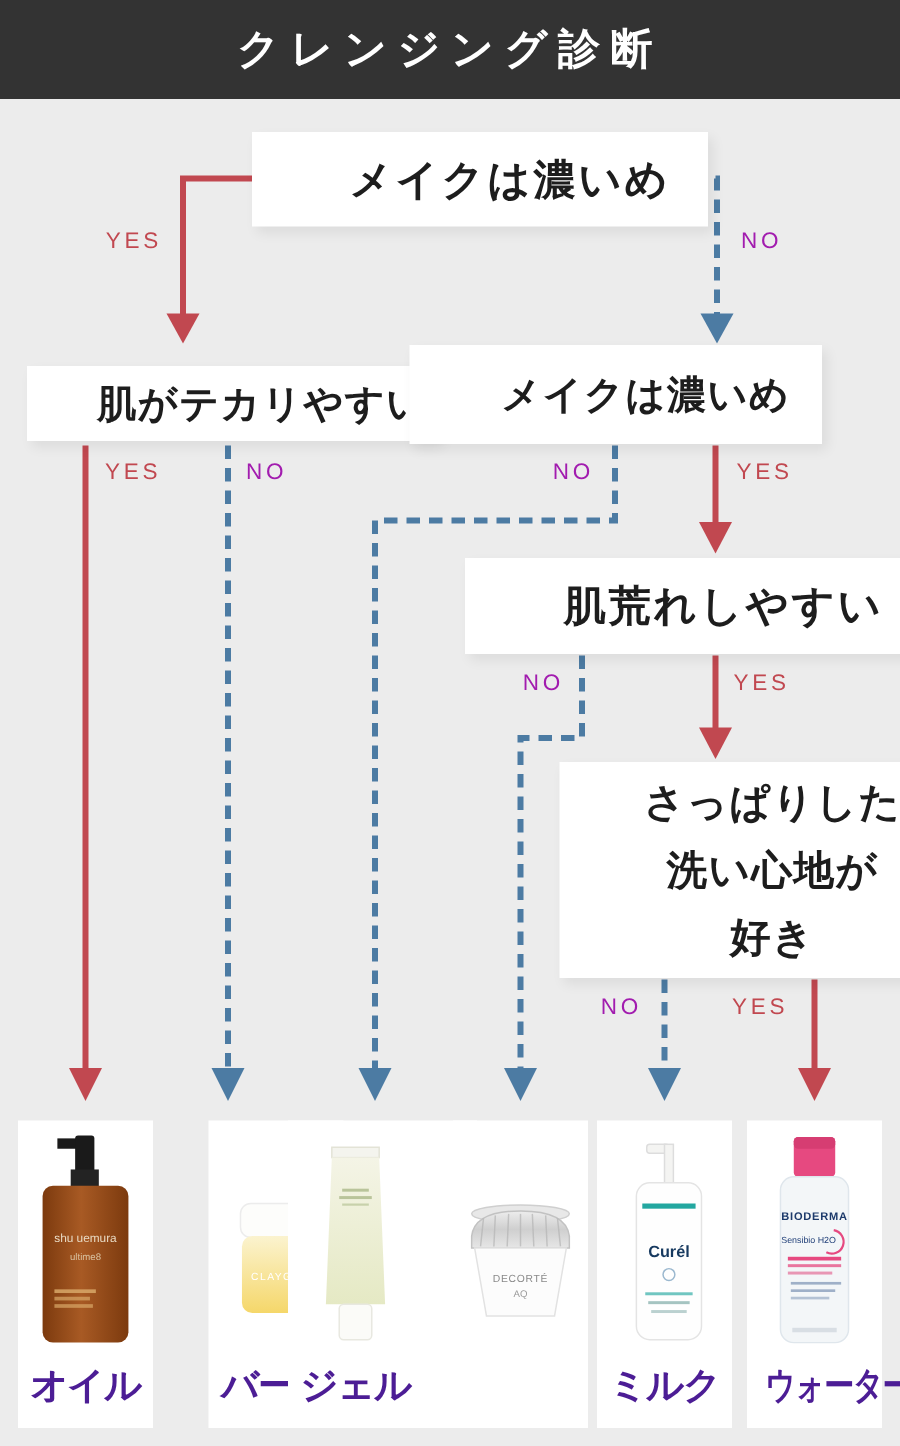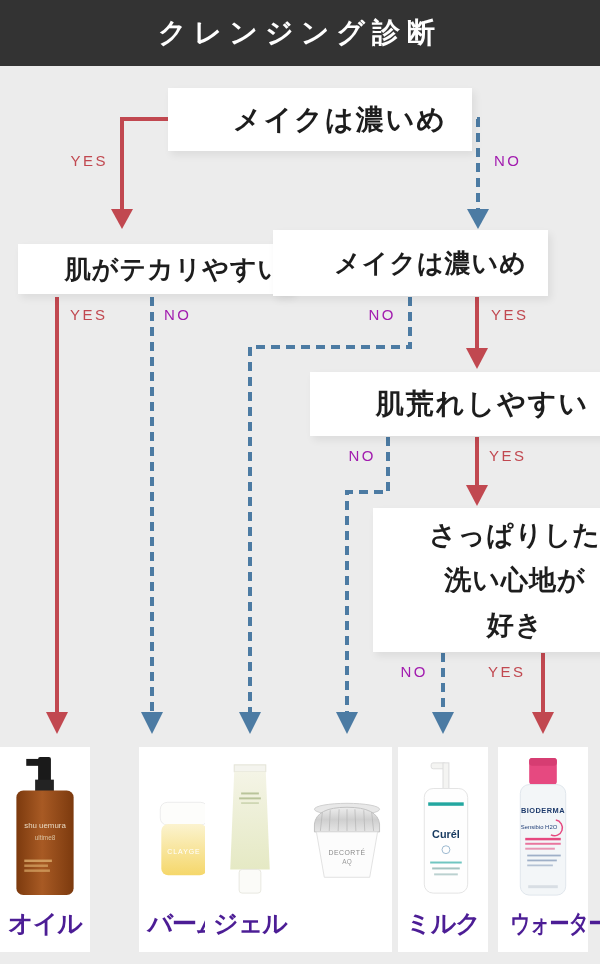--- a/index.html
+++ b/index.html
@@ -62,21 +62,21 @@
     position:absolute;top:747px;width:90px;height:205px;background:#ffffff;
   }
   .card .art{position:absolute;left:0;top:6px;}
   .card .plabel{
     position:absolute;left:0;bottom:12px;width:90px;
     font-size:25px;font-weight:bold;color:#4c1d95;text-align:center;
     letter-spacing:-1px;white-space:nowrap;
   }
   .card .plabel span{display:inline-block;}
   .card.c6 .plabel span{transform:scaleX(0.8);}
-  .c1{left:0;} .c2{left:107px;margin-left:32px;} .c3{left:205px;padding-left:36px;}
+  .c1{left:12px;} .c2{left:107px;margin-left:32px;} .c3{left:192px;padding-left:36px;}
   .c4{left:302px;} .c5{left:398px;} .c6{left:498px;}
   text{font-family:"Liberation Sans","DejaVu Sans",sans-serif;}
 </style>
 </head>
 <body>
 
 <div class="canvas">
 
   <div class="titlebar">
     <h1>クレンジング診断</h1>

